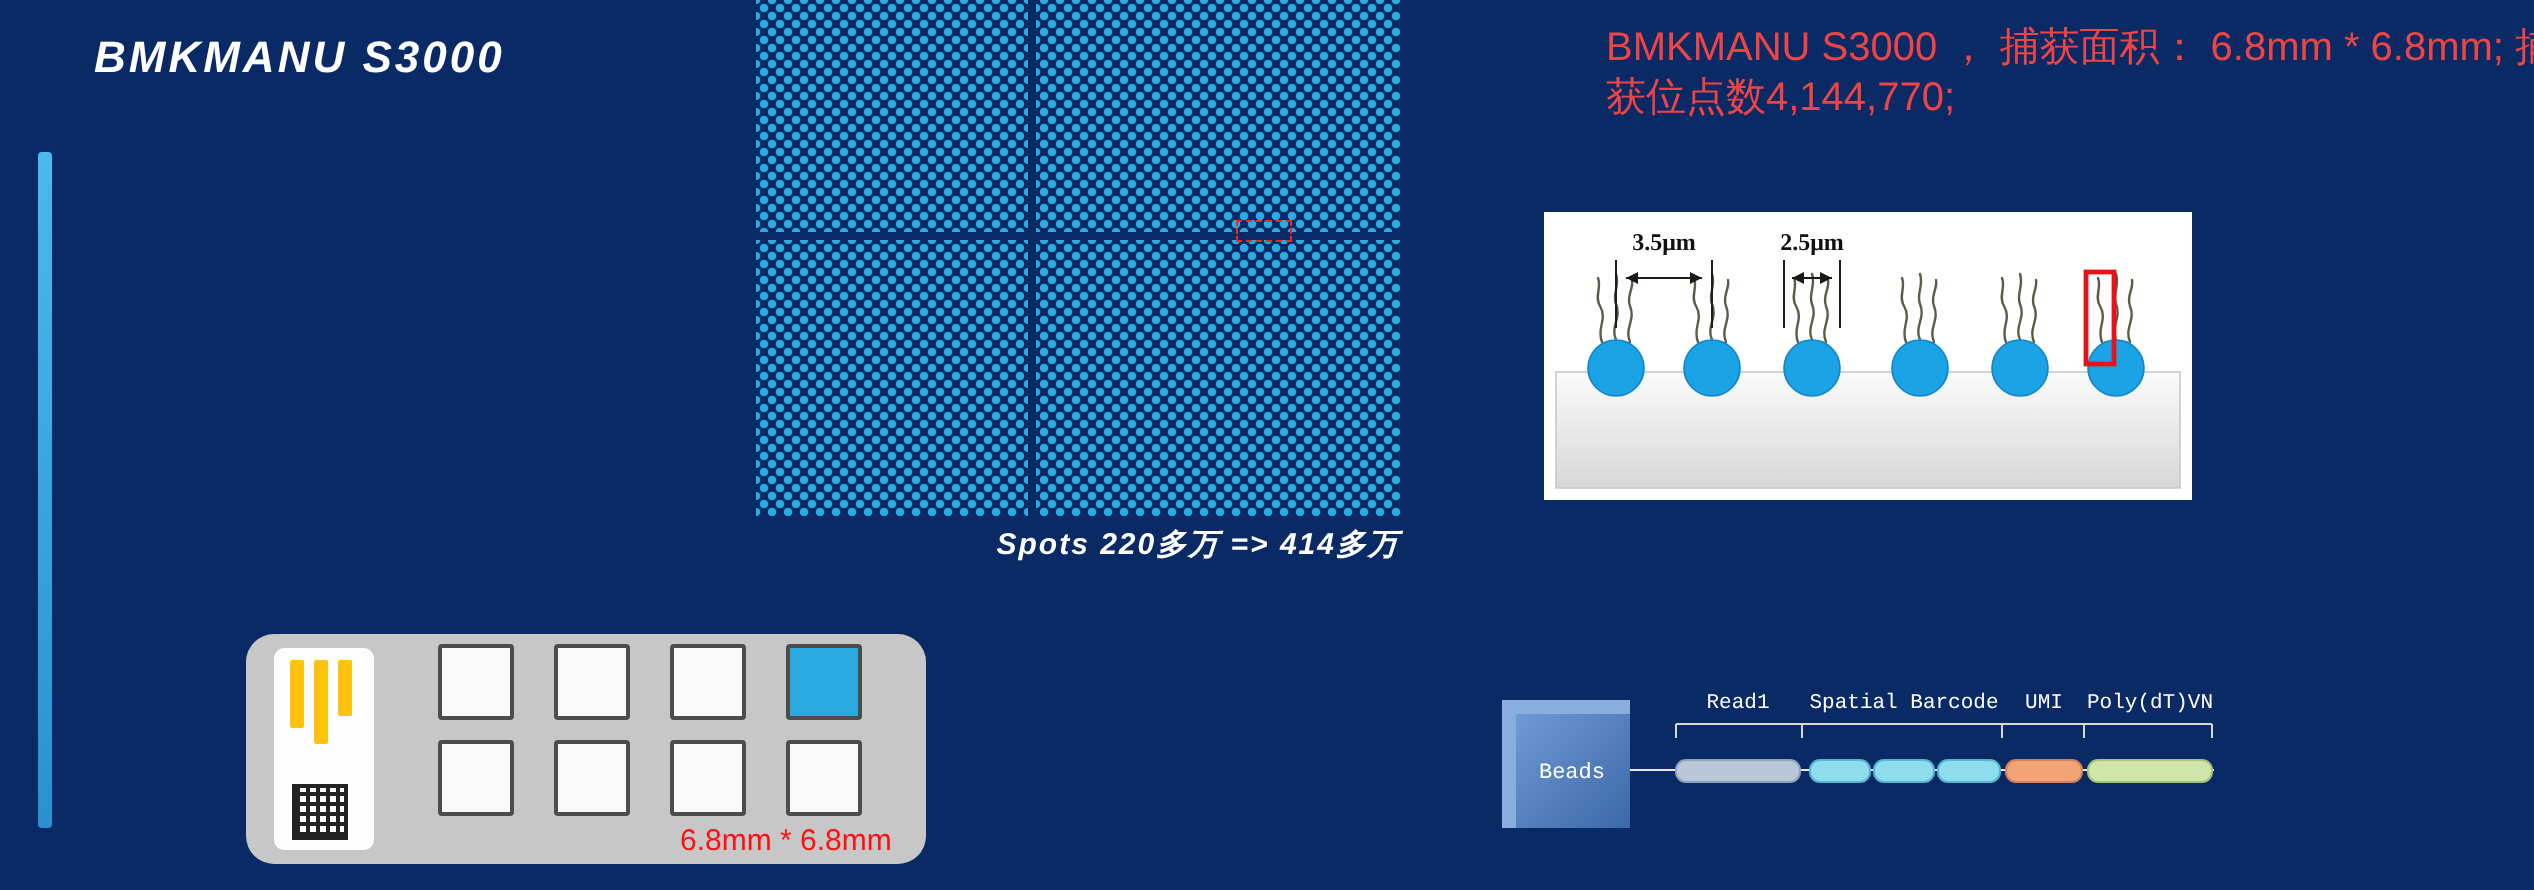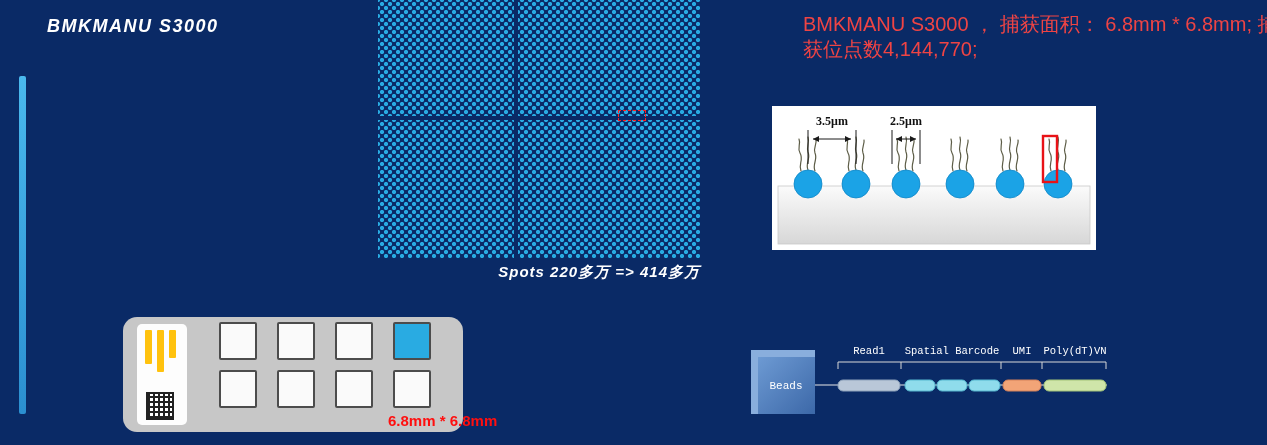--- a/index.html
+++ b/index.html
@@ -5,21 +5,21 @@
   html,body{margin:0;padding:0;}
   body{
     width:1267px;height:445px;position:relative;overflow:hidden;
     background:#0a2a66;
     font-family:"Liberation Sans",sans-serif;
   }
   .abs{position:absolute;}
 
   .page-title{
     left:47px;top:16px;
-    color:#ffffff;font-size:18px;font-weight:bold;font-style:italic;
+    color:#ffffff;font-size:22px;font-weight:bold;font-style:italic;
     letter-spacing:1.5px;white-space:nowrap;
   }
   .accent-bar{
     left:19px;top:76px;width:7px;height:338px;
     background:linear-gradient(180deg,#4ab9ee,#2b8fd0);
     border-radius:2px;
   }
 
   
   .dot-grid{
@@ -57,21 +57,21 @@
     border:2px solid #222222;
     background:
       repeating-linear-gradient(0deg,#222 0 2px,rgba(0,0,0,0) 2px 5px),
       repeating-linear-gradient(90deg,#222 0 2px,#ffffff 2px 5px);
   }
   .well{position:absolute;width:34px;height:34px;background:#fafafa;
         border:2px solid #4c4c4c;border-radius:2px;}
   .well.active{background:#29abe2;}
   .chip-size-label{
     left:340px;top:412px;
-    color:#ff0f0f;font-size:15px;font-weight:bold;white-space:nowrap;margin-left:48px;
+    color:#ff0f0f;font-size:15px;font-weight:normal;white-space:nowrap;
   }
 
   
   .specs{left:776px;top:12px;width:485px;color:#ef4444;font-size:20px;line-height:1.25;margin-left:27px;}
   .specs .line2{margin-top:28px;}
 
   .bead-panel{left:772px;top:106px;}
   .construct{left:745px;top:338px;}
 
   .meas-label{font-family:"Liberation Serif",serif;font-weight:bold;font-size:12px;fill:#111111;}

